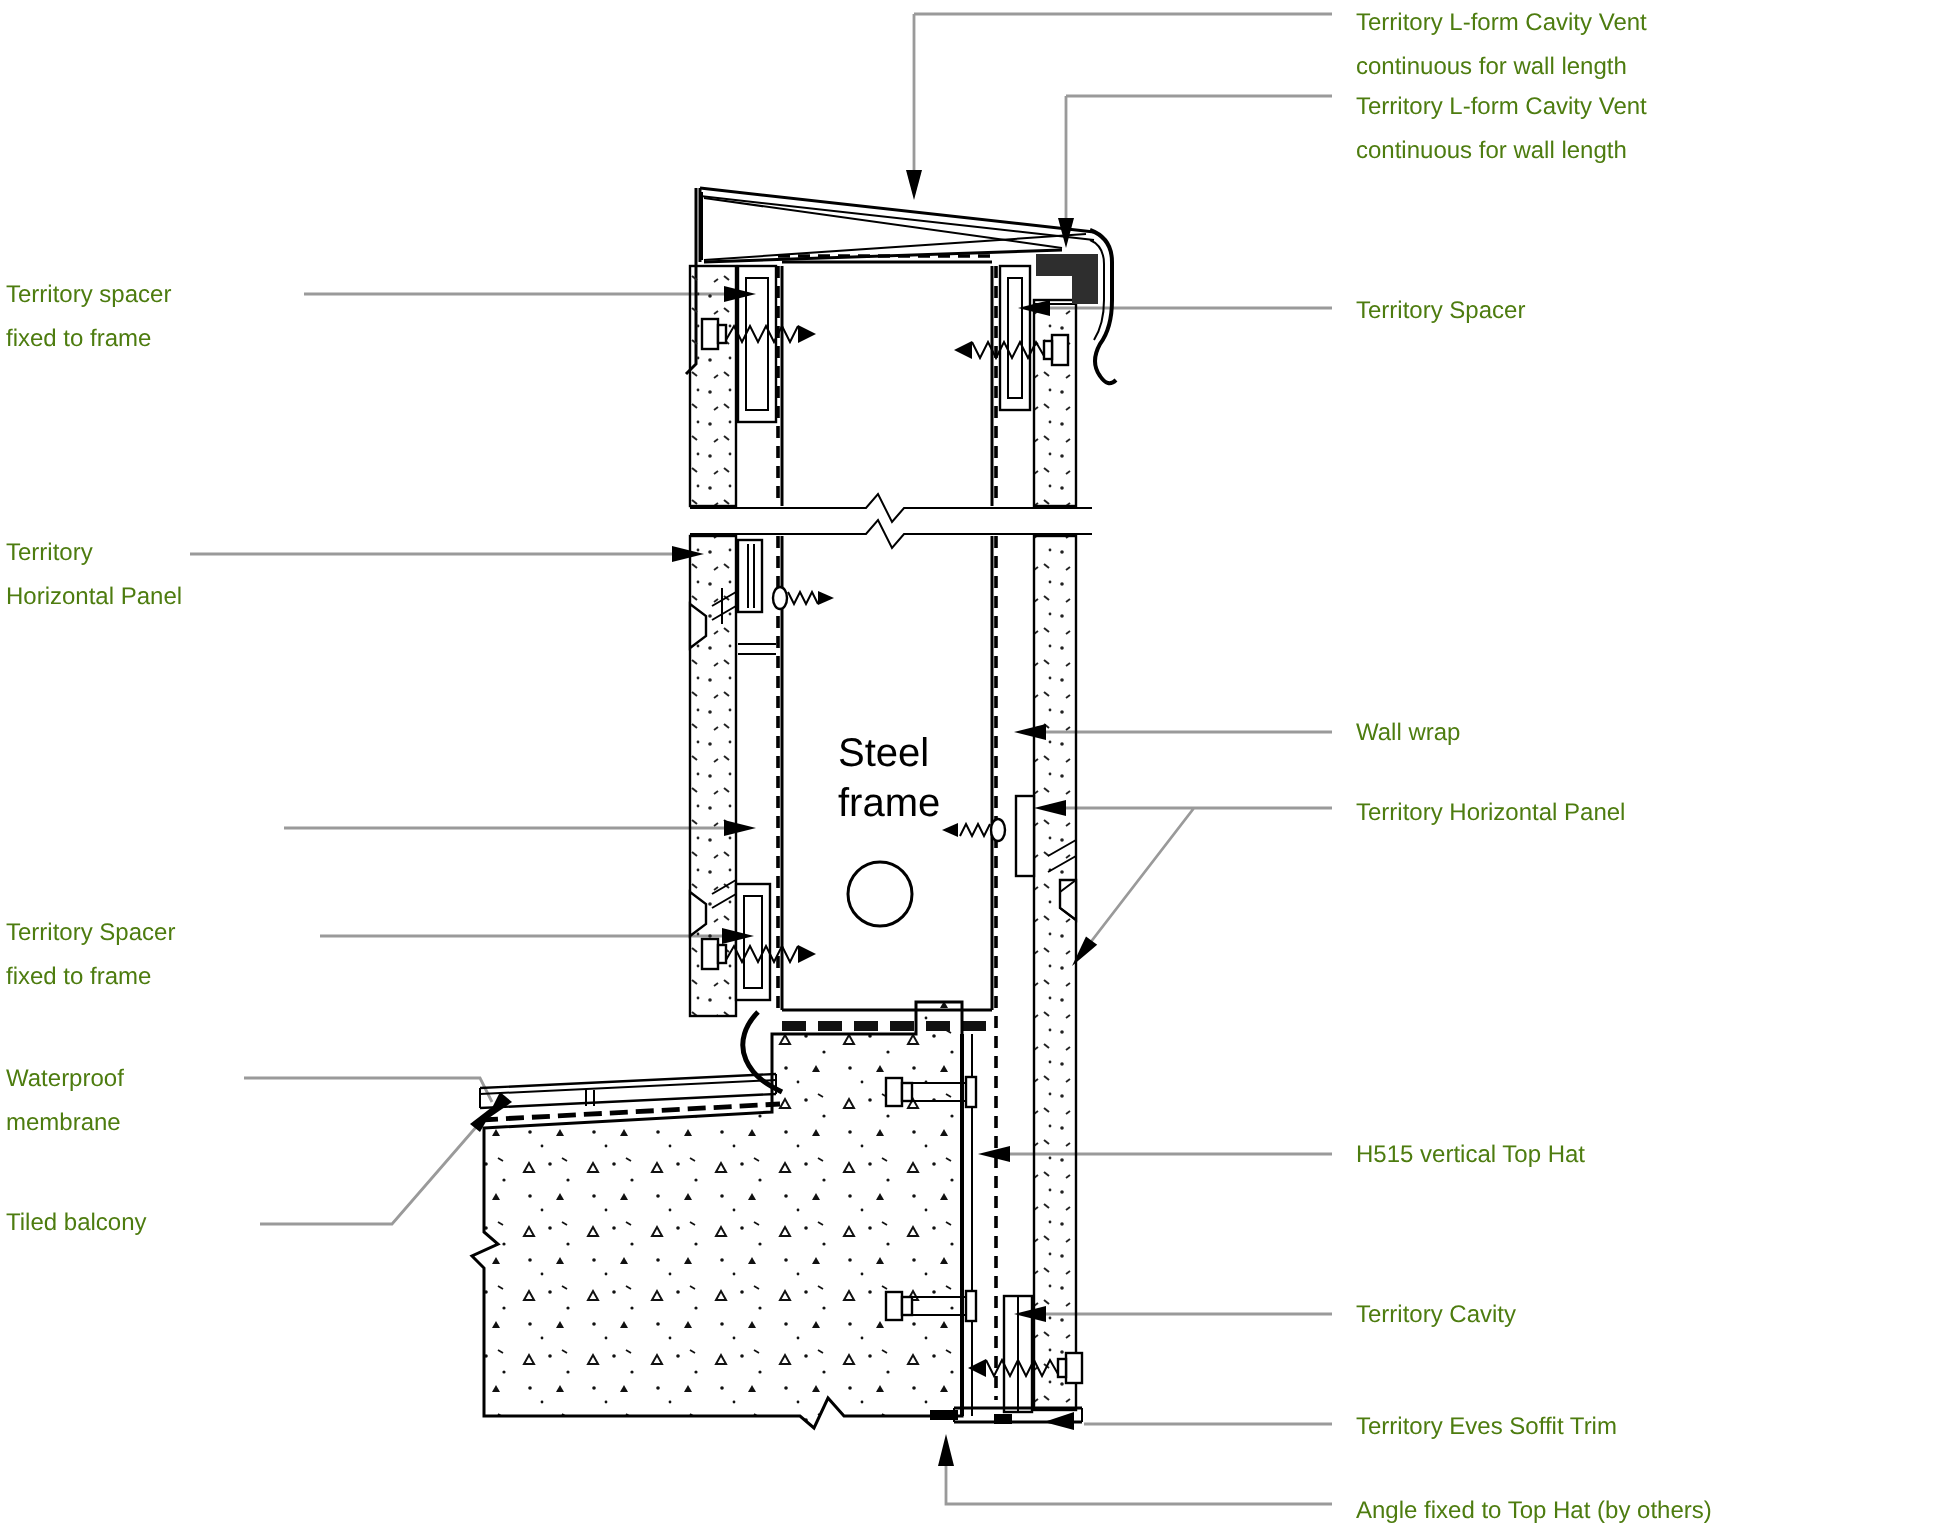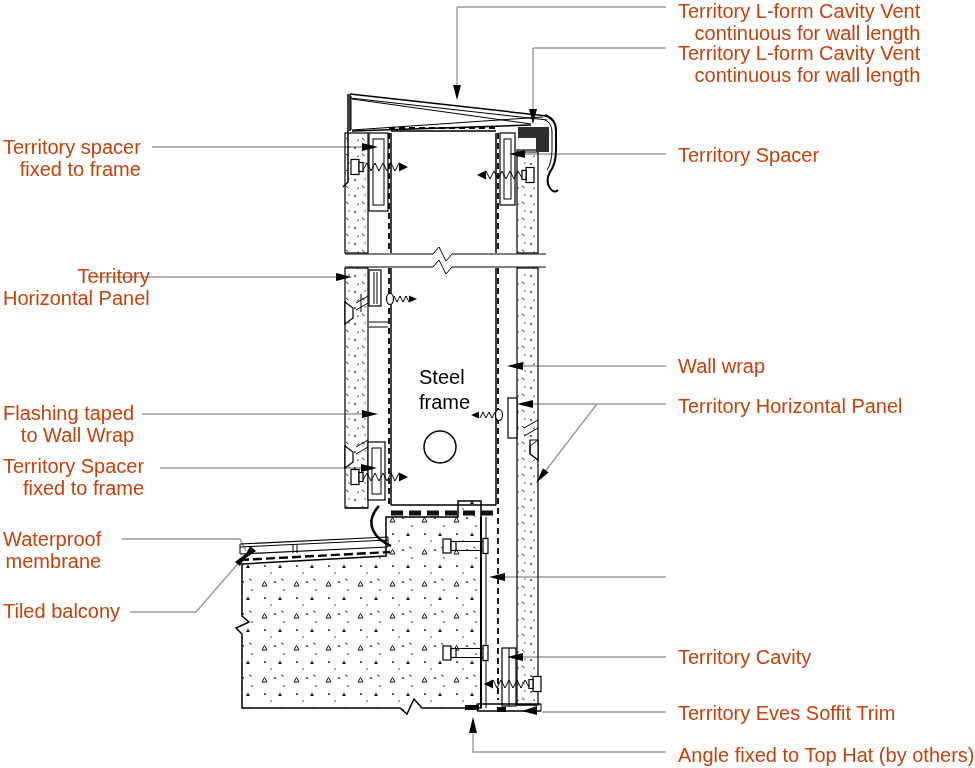--- a/index.html
+++ b/index.html
@@ -8,22 +8,22 @@
     --vent:#2e2e2e;
     --bg:#ffffff;
   }
   html,body{margin:0;padding:0;background:var(--bg);}
   #stage{
     position:relative;width:975px;height:768px;background:var(--bg);
     font-family:"Liberation Sans",sans-serif;overflow:hidden;
   }
   #stage svg{position:absolute;left:0;top:0;}
   .lbl{
-    position:absolute;color:#c2410c;font-size:20px;line-height:21.5px;
-    white-space:pre-line;letter-spacing:0px;text-align:right;
+    position:absolute;color:#4d7c0f;font-size:12px;line-height:21.5px;
+    white-space:pre-line;letter-spacing:0px;
   }
   .lbl-c{
     position:absolute;color:#000;font-size:20px;line-height:25px;white-space:pre-line;margin-top:39px;
   }
   
   .s1{stroke:var(--line);stroke-width:1;fill:none}
   .s12{stroke:var(--line);stroke-width:1.2;fill:none}
   .s15{stroke:var(--line);stroke-width:1.5;fill:none}
   .s2{stroke:var(--line);stroke-width:2;fill:none}
   .s25{stroke:var(--line);stroke-width:2.5;fill:none}
@@ -225,32 +225,31 @@
   </g>
 </svg>
 
 <div class="lbl-c" style="left:419px;top:326px">Steel
 frame</div>
 
 <div class="lbl" style="left:3px;top:137px">Territory spacer
 fixed to frame</div>
 <div class="lbl" style="left:3px;top:266px">Territory
 Horizontal Panel</div>
-<div class="lbl" style="left:3px;top:403px">Flashing taped
-to Wall Wrap</div>
 <div class="lbl" style="left:3px;top:456px">Territory Spacer
 fixed to frame</div>
 <div class="lbl" style="left:3px;top:529px">Waterproof
 membrane</div>
 <div class="lbl" style="left:3px;top:601px">Tiled balcony</div>
 
 <div class="lbl" style="left:678px;top:1px">Territory L-form Cavity Vent
 continuous for wall length</div>
 <div class="lbl" style="left:678px;top:43px">Territory L-form Cavity Vent
 continuous for wall length</div>
 <div class="lbl" style="left:678px;top:145px">Territory Spacer</div>
 <div class="lbl" style="left:678px;top:356px">Wall wrap</div>
 <div class="lbl" style="left:678px;top:396px">Territory Horizontal Panel</div>
+<div class="lbl" style="left:678px;top:567px">H515 vertical Top Hat</div>
 <div class="lbl" style="left:678px;top:647px">Territory Cavity</div>
 <div class="lbl" style="left:678px;top:745px">Angle fixed to Top Hat (by others)</div>
 <div class="lbl" style="left:678px;top:703px">Territory Eves Soffit Trim</div>
 
 </div>
 
 </body></html>

